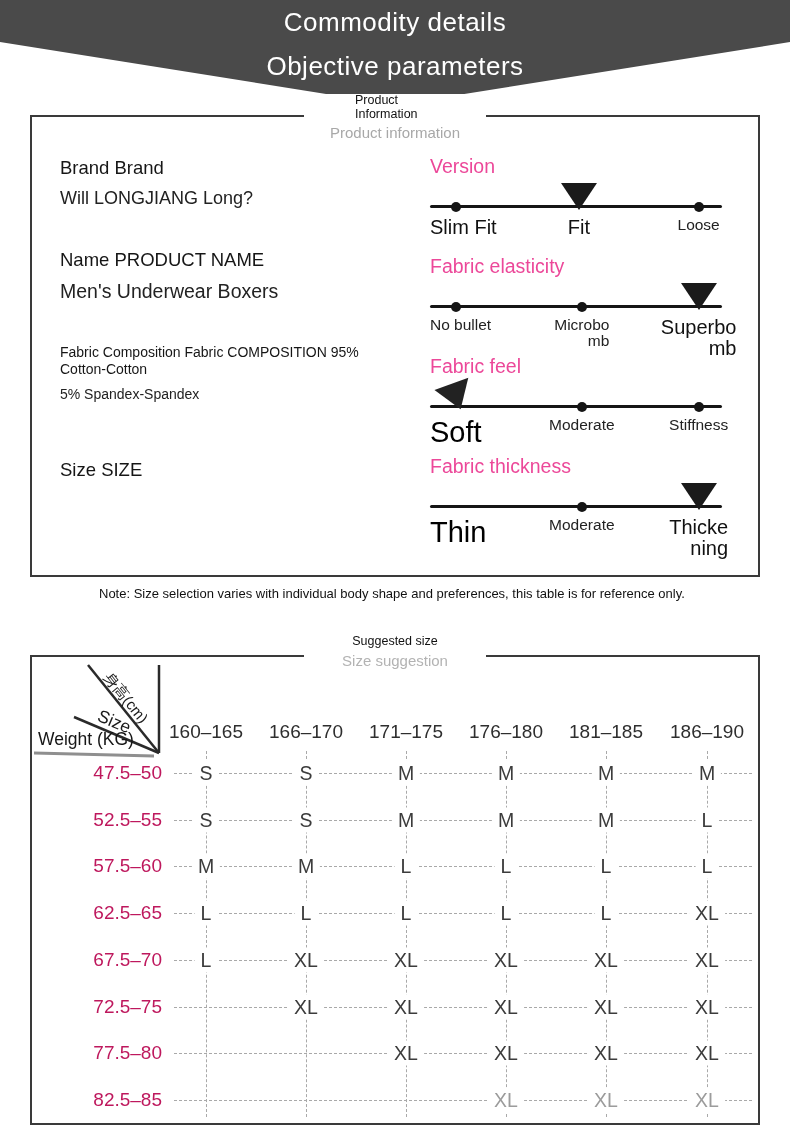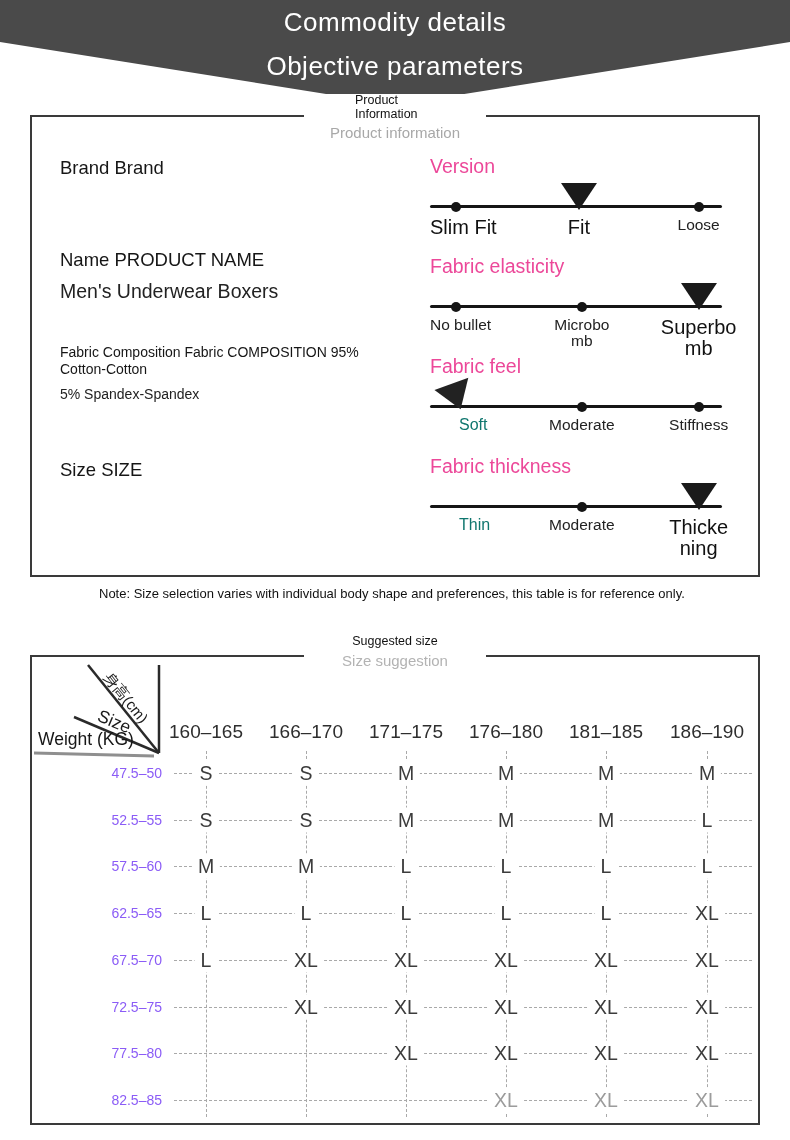--- a/index.html
+++ b/index.html
@@ -50,37 +50,37 @@
   .track{position:relative;margin-top:27px;height:3px;background:#151515;border-radius:2px;}
   .dot{position:absolute;top:50%;transform:translate(-50%,-50%);width:10px;height:10px;
        border-radius:50%;background:#151515;}
   .tri{position:absolute;top:-22px;transform:translateX(-50%);width:0;height:0;
        border-left:18px solid transparent;border-right:18px solid transparent;
        border-top:27px solid #1a1a1a;}
   .tri.tilt{transform:translateX(-50%) rotate(-20deg);border-top-color:#222;}
   .slider-labels{position:relative;margin-top:9px;height:46px;}
   .s-label{position:absolute;top:0;white-space:pre-line;line-height:1.04;color:#222;}
   .s-label.first{left:0;}
-  .s-label.centered{transform:translateX(-50%);text-align:center;}
+  .s-label.centered{transform:translateX(-50%);text-align:right;}
   .emph0{font-size:15.5px;}
   .emph1{font-size:20px;color:#111;}
-  .emph2{font-size:16px;color:#0f766e;margin-left:29px;}
+  .emph2{font-size:29px;color:#000000;}
 
   
   #note{position:absolute;left:99px;top:585px;width:600px;font-size:13px;
         line-height:1.32;color:#111;}
 
   
   #table-grid{position:absolute;left:0;top:0;width:100%;height:100%;}
   .th{position:absolute;transform:translateX(-50%);top:64px;font-size:19px;color:#2e2e2e;
       white-space:nowrap;}
   .vdash{position:absolute;top:94px;height:366px;width:0;border-left:1px dashed #a9a9a9;}
   .hdash{position:absolute;left:142px;width:578px;height:0;border-top:1px dashed #a9a9a9;}
   .row-label{position:absolute;left:18px;width:112px;text-align:right;
-      transform:translateY(-50%);font-size:14px;color:#8b5cf6;white-space:nowrap;}
+      transform:translateY(-50%);font-size:19px;color:#be185d;white-space:nowrap;}
   .cell{position:absolute;transform:translate(-50%,-50%);background:#fff;padding:1px 6px;
       font-size:19.5px;color:#3c3c3c;}
   .cell.light{color:#9c9c9c;}
   #corner-svg{position:absolute;left:0;top:0;}
   #weight-axis{position:absolute;left:6px;top:72px;font-size:17.5px;color:#161616;
       white-space:nowrap;z-index:1;}
 </style>
 </head>
 <body>
 
@@ -90,20 +90,21 @@
 
 <div class="box" id="info-box"></div>
 <div class="label-stack" id="info-stack">
   <div class="mini-label">Product Information</div>
   <div class="sub-label">Product information</div>
 </div>
 
 <div id="fields">
     <div class="field">
       <div class="field-label">Brand Brand</div>
+      <div class="field-value">Will LONGJIANG Long?</div>
     </div>
     <div class="field">
       <div class="field-label">Name PRODUCT NAME</div>
       <div class="field-value">Men's Underwear Boxers</div>
     </div>
     <div class="field">
       <div class="field-label">Fabric Composition Fabric COMPOSITION 95% Cotton-Cotton</div>
       <div class="field-value">5% Spandex-Spandex</div>
     </div>
     <div class="field">

